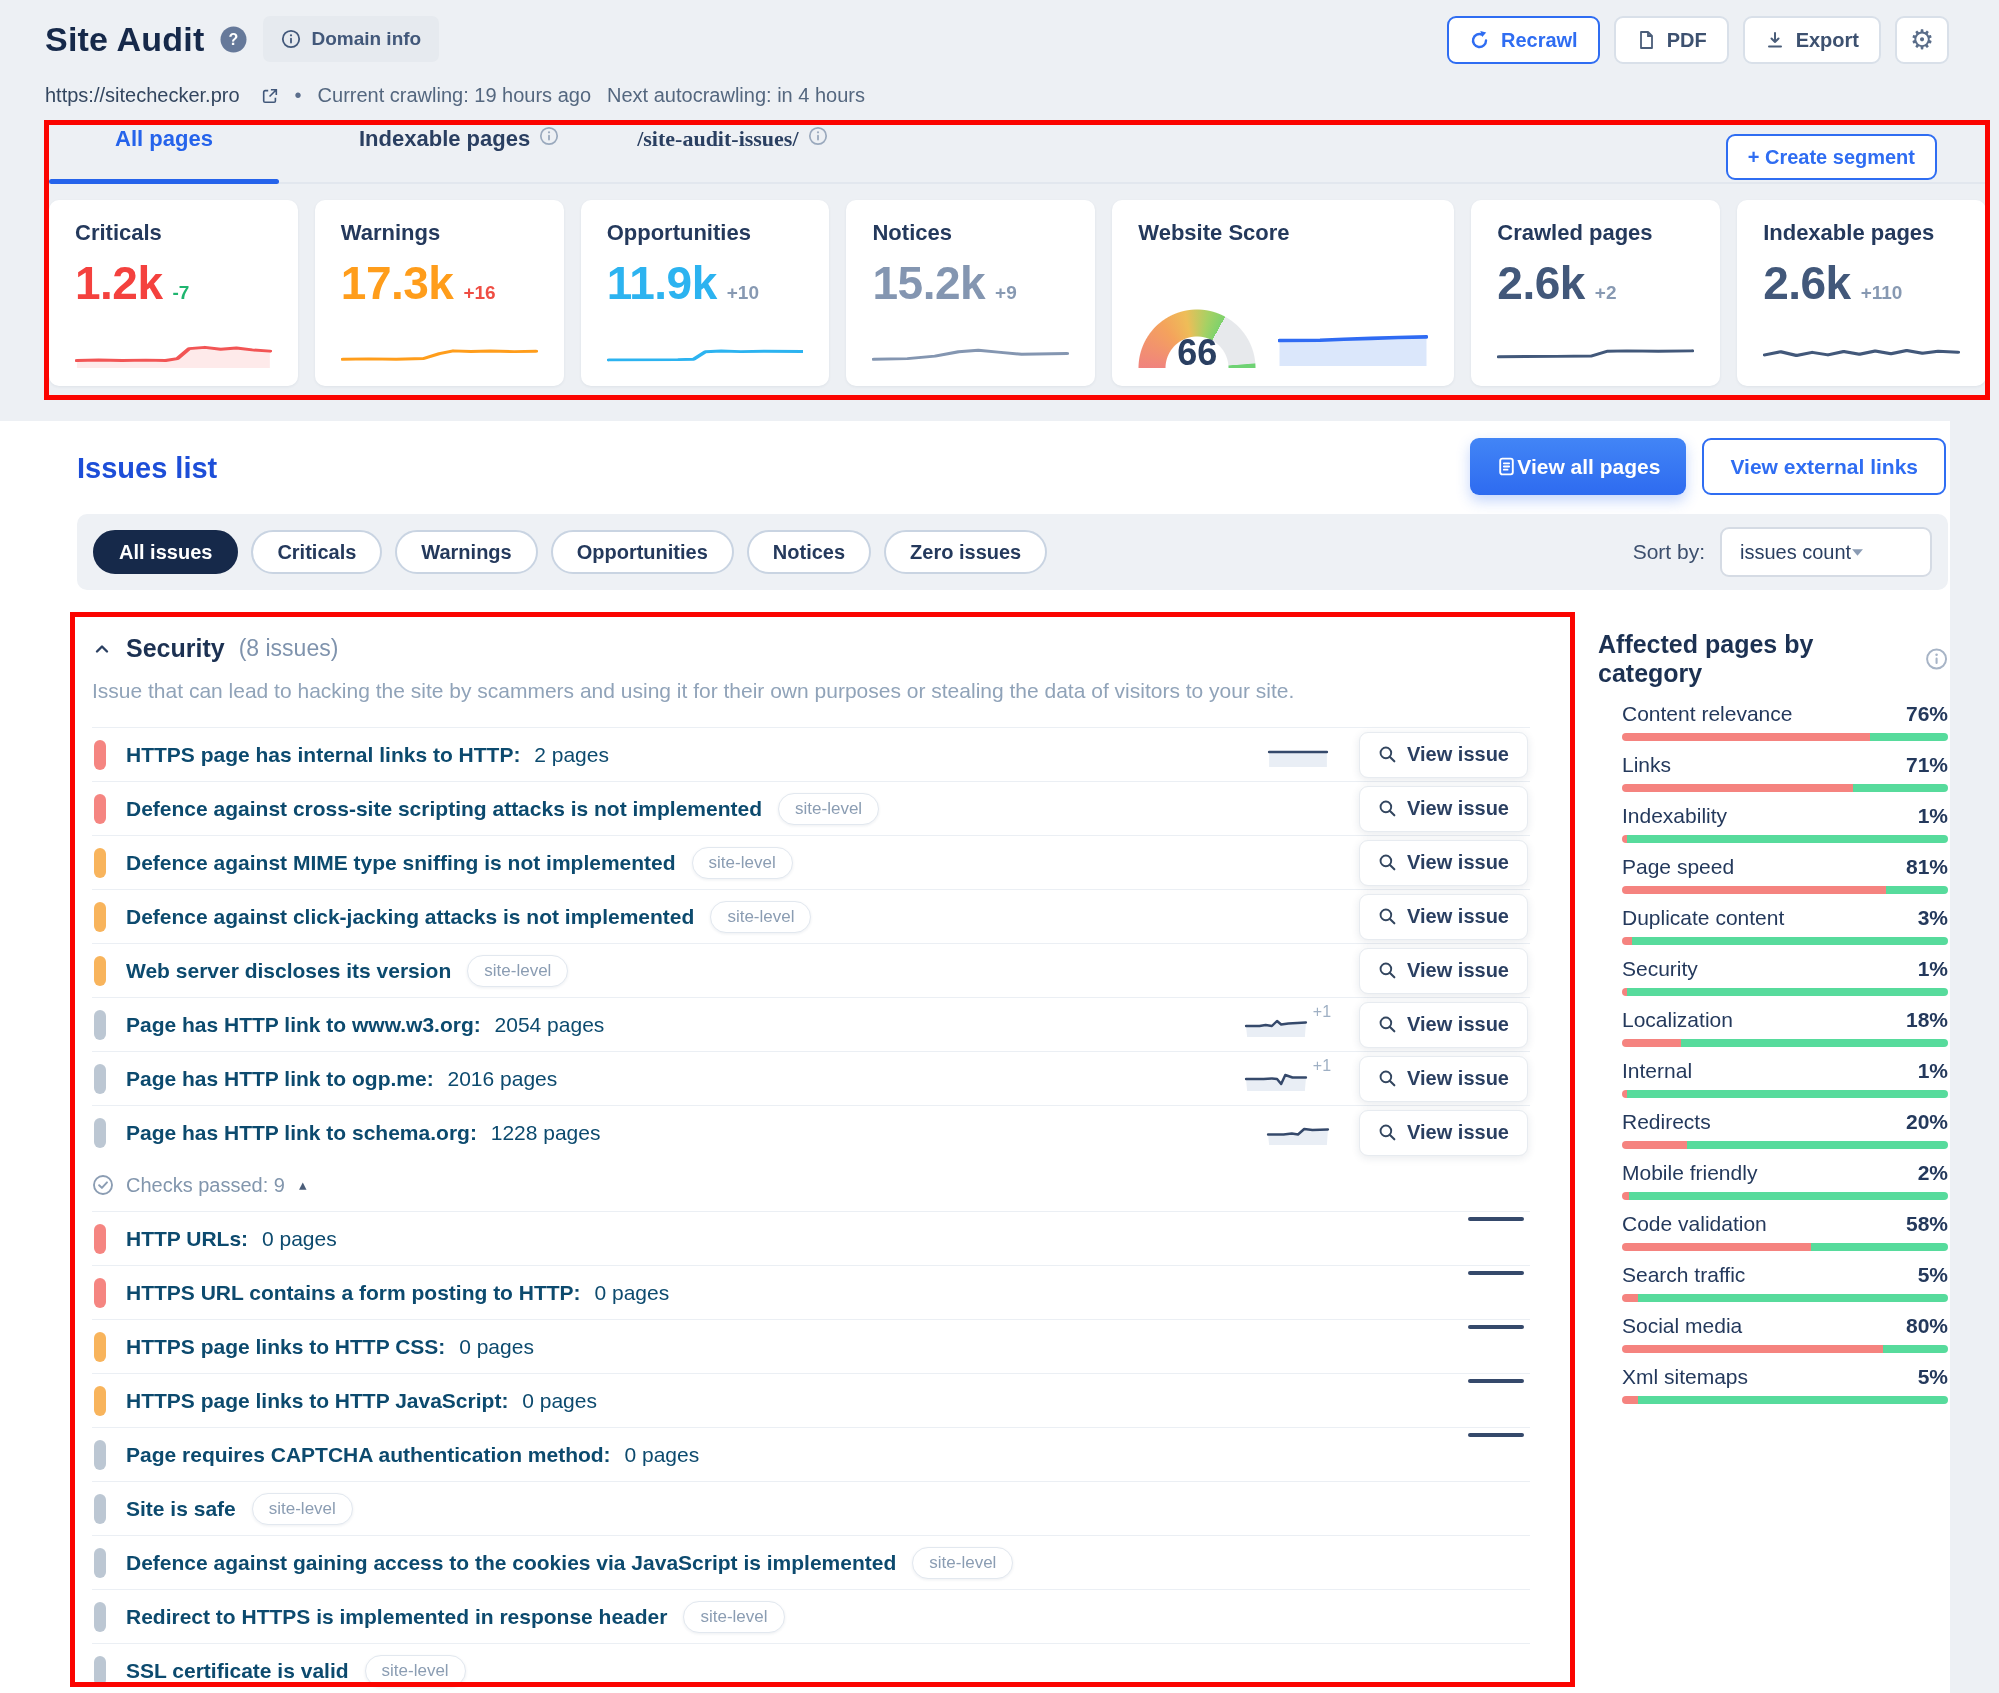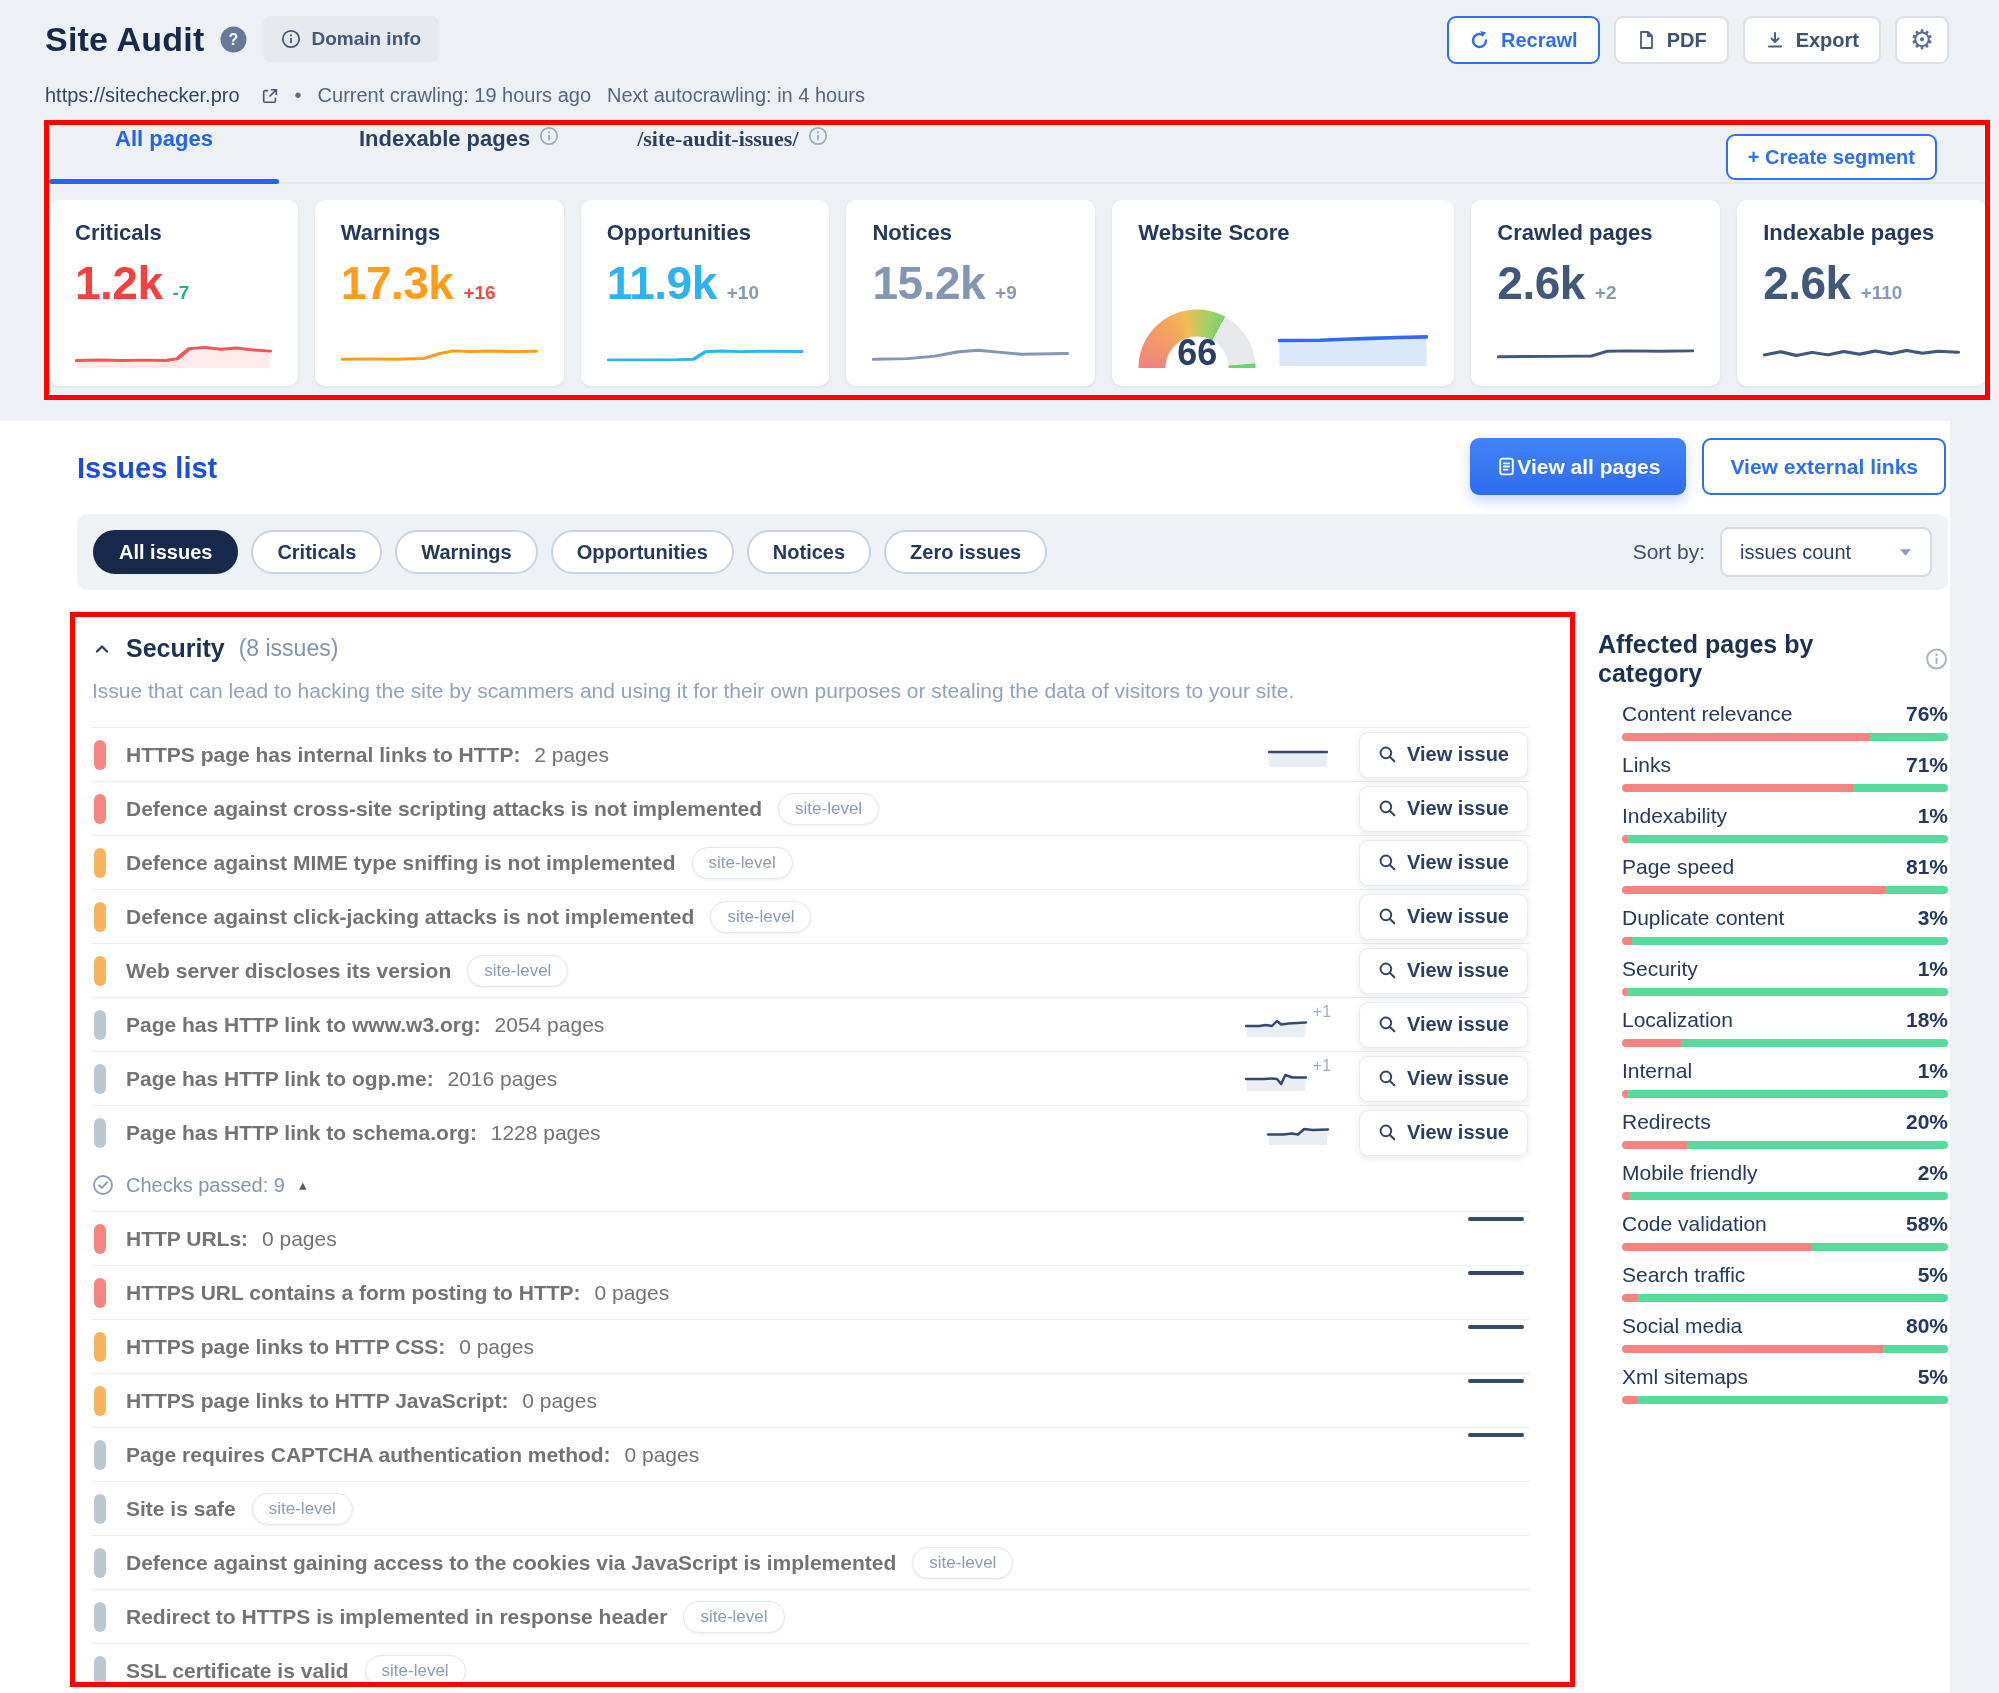--- a/index.html
+++ b/index.html
@@ -73,33 +73,33 @@
 
   
   .filter-bar{position:absolute;left:77px;top:514px;width:1871px;height:76px;background:#eef1f5;border-radius:10px;
     display:flex;align-items:center;padding:0 16px;box-sizing:border-box;z-index:1}
   .pill{height:44px;border-radius:999px;padding:0 24px;display:flex;align-items:center;font-size:20px;font-weight:600;
     color:#24395c;background:#fff;border:2px solid #c9d4e2;margin-right:13px;box-sizing:border-box}
   .pill.active{background:#16294a;color:#fff;border-color:#16294a}
   .sort-wrap{margin-left:auto;display:flex;align-items:center;gap:15px}
   .sort-label{font-size:21px;color:#3c4f6d}
   .sort-select{width:212px;height:50px;background:#fff;border:2px solid #d5dbe4;border-radius:9px;display:flex;
-    align-items:center;justify-content:space-between;padding:8px 18px;font-size:20px;color:#2a3f61;box-sizing:border-box}
+    align-items:center;justify-content:flex-start;padding:8px 18px;font-size:20px;color:#2a3f61;box-sizing:border-box}
 
   
   .security{position:absolute;left:92px;top:634px;width:1438px;z-index:1}
   .sec-header{display:flex;align-items:center;gap:14px}
   .sec-title{font-size:25px;font-weight:700;color:#1c3152}
   .sec-count{font-size:23px;color:#7f93ad}
   .sec-desc{margin-top:16px;font-size:21px;color:#90a3b9}
   .rows{margin-top:24px}
   .issue-row{display:flex;align-items:center;min-height:53px;border-top:1px solid #ebeff4;padding:0 2px}
   .sev-pill{width:12px;height:30px;border-radius:7px;margin-right:20px;flex:none}
   .sev-critical{background:#f58581}.sev-warning{background:#f8b45c}.sev-notice{background:#bcc7d3}
-  .issue-text{font-size:21px;font-weight:600;color:#737373}
+  .issue-text{font-size:21px;font-weight:600;color:#0c4a6e}
   .issue-count{font-weight:500;margin-left:8px}
   .site-badge{margin-left:16px;padding:5px 16px;border:1px solid #e2e8ef;border-radius:999px;font-size:17px;
     color:#8b9db3;background:#fff;box-shadow:0 1px 3px rgba(30,50,90,.08);white-space:nowrap}
   .row-spacer{flex:1}
   .row-spark{width:66px;height:26px;flex:none}
   .row-extra{font-size:16px;color:#9fb0c4;align-self:flex-start;margin:5px 0 0 4px}
   .view-issue{margin-left:28px;display:flex;align-items:center;gap:10px;height:46px;padding:0 18px;background:#fff;
     border:1px solid #e7ebf0;border-radius:9px;box-shadow:0 2px 8px rgba(27,47,79,.10);font-size:20px;font-weight:600;color:#2a3f61;flex:none}
   .dash-svg{width:64px;height:16px;align-self:flex-start;margin-top:2px;flex:none}
   .checks-row{display:flex;align-items:center;gap:12px;height:52px;color:#8296ad;font-size:20px}

